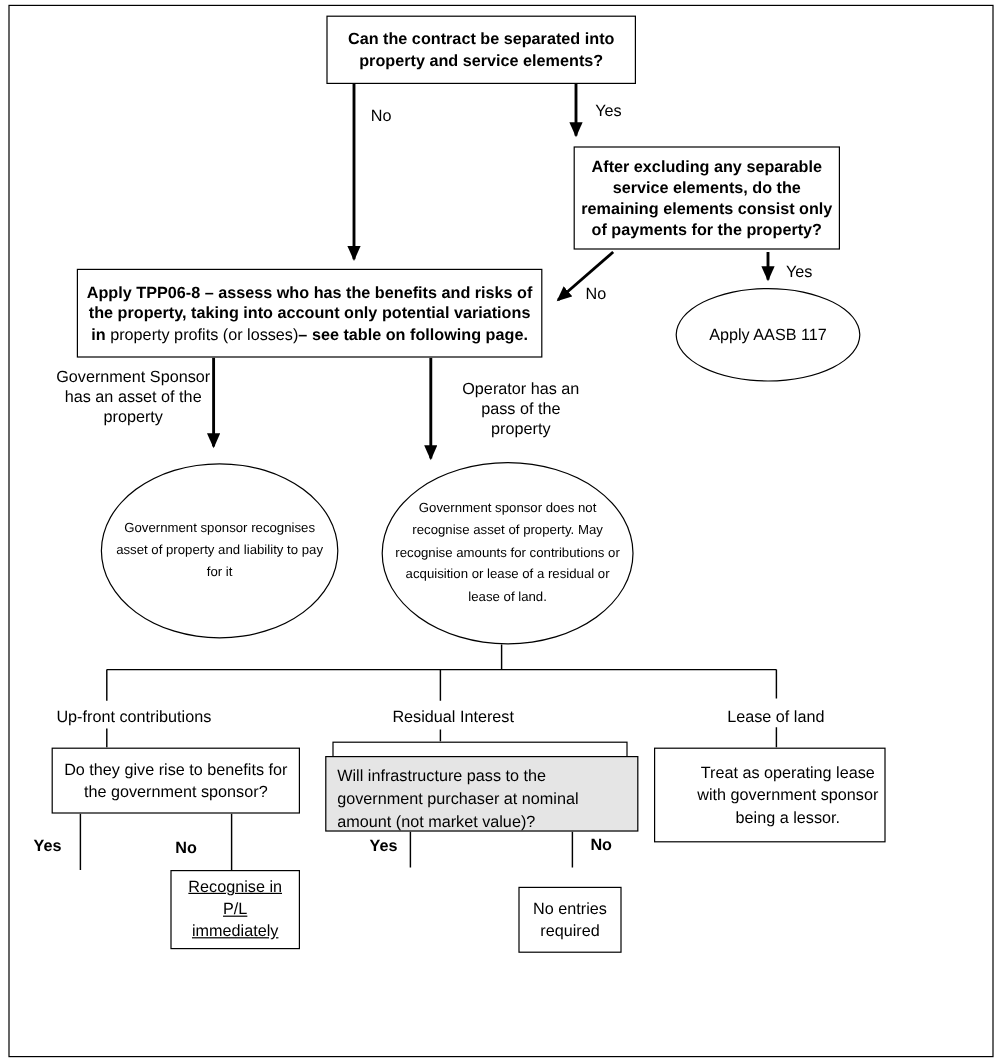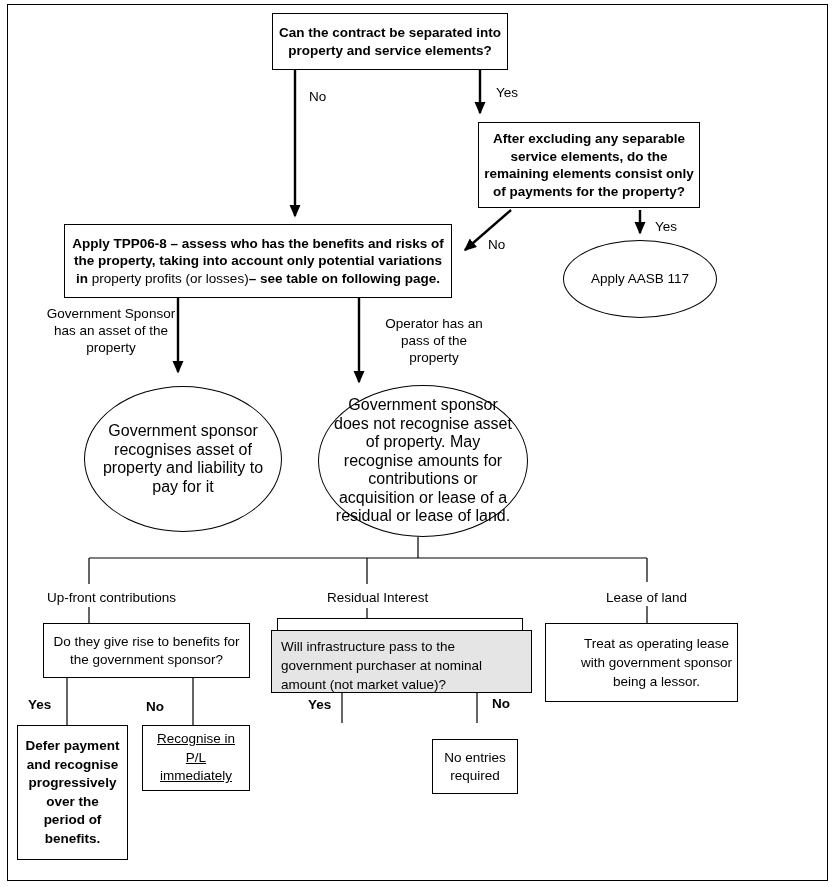--- a/index.html
+++ b/index.html
@@ -12,21 +12,21 @@
   svg.wires{position:absolute;left:0;top:0;pointer-events:none;}
   .node{
     position:absolute;background:#fff;border:1.5px solid #000;
     display:flex;align-items:center;justify-content:center;
     text-align:center;font-size:13.5px;line-height:17.5px;box-sizing:border-box;
   }
   .node.bold{font-weight:bold;}
   .ellipse{
     position:absolute;background:#fff;border:1.3px solid #000;border-radius:50%;
     display:flex;align-items:center;justify-content:center;text-align:center;
-    font-size:16px;line-height:18.5px;box-sizing:border-box;
+    font-size:11px;line-height:18.5px;box-sizing:border-box;
   }
   .lbl{position:absolute;font-size:13.5px;line-height:17px;white-space:nowrap;}
   .lbl.bold{font-weight:bold;}
   .lbl.wrap{white-space:normal;text-align:center;}
   .stack-back{position:absolute;background:#fff;border:1.4px solid #000;box-sizing:border-box;}
   .stack-front{
     position:absolute;background:#e5e5e5;border:1.4px solid #000;box-sizing:border-box;
     font-size:13.5px;line-height:19px;text-align:left;padding:6px 6px 0 9px;
   }
   .inner{display:block;}
@@ -49,21 +49,21 @@
       <line x1="511" y1="210" x2="465" y2="250" marker-end="url(#arw)"></line>
       <line x1="640" y1="210" x2="640" y2="233" marker-end="url(#arw)"></line>
       <line x1="178" y1="298" x2="178" y2="372" marker-end="url(#arw)"></line>
       <line x1="359" y1="298" x2="359" y2="382" marker-end="url(#arw)"></line>
     </g>
     <path d="M418,537 V558 M89,558 H647 M89,558 V584 M367,558 V584 M647,558 V582
              M89,607 V623 M367,608 V618 M647,606 V623
              M67,678 V725 M193,678 V725 M342,693 V723 M477,693 V723" stroke="#000" stroke-width="1.2" fill="none"></path>
   </svg>
 
-  <div class="node bold" style="left:272px;top:13px;width:236px;height:57px;align-items:center;">
+  <div class="node bold" style="left:272px;top:13px;width:258px;height:57px;align-items:center;">
     <span class="inner" style="max-width:240px;">Can the contract be separated into property and service elements?</span>
   </div>
   <div class="lbl" style="left:309px;top:88px;">No</div>
   <div class="lbl" style="left:496px;top:84px;">Yes</div>
 
   <div class="node bold" style="left:478px;top:122px;width:222px;height:86px;">
     <span class="inner" style="max-width:212px;">After excluding any separable service elements, do the remaining elements consist only of payments for the property?</span>
   </div>
   <div class="lbl" style="left:488px;top:236px;">No</div>
   <div class="lbl" style="left:655px;top:218px;">Yes</div>
@@ -91,23 +91,20 @@
   <div class="lbl" style="left:47px;top:589px;">Up-front contributions</div>
   <div class="lbl" style="left:327px;top:589px;">Residual Interest</div>
   <div class="lbl" style="left:606px;top:589px;">Lease of land</div>
 
   <div class="node" style="left:43px;top:623px;width:207px;height:55px;">
     <span class="inner" style="max-width:198px;">Do they give rise to benefits for the government sponsor?</span>
   </div>
   <div class="lbl bold" style="left:28px;top:696px;">Yes</div>
   <div class="lbl bold" style="left:146px;top:698px;">No</div>
 
-  <div class="node bold" style="left:17px;top:725px;width:111px;height:135px;line-height:18.5px;">
-    <span class="inner" style="max-width:96px;">Defer payment and recognise progressively over the period of benefits.</span>
-  </div>
   <div class="node" style="left:142px;top:725px;width:108px;height:66px;line-height:18.5px;text-decoration:underline;">
     <span class="inner" style="max-width:92px;">Recognise in P/L immediately</span>
   </div>
 
   <div class="stack-back" style="left:277px;top:618px;width:246px;height:60px;"></div>
   <div class="stack-front" style="left:271px;top:630px;width:261px;height:63px;">
     <span class="inner">Will infrastructure pass to the government purchaser at  nominal amount (not market value)?</span>
   </div>
   <div class="lbl bold" style="left:308px;top:696px;">Yes</div>
   <div class="lbl bold" style="left:492px;top:695px;">No</div>

